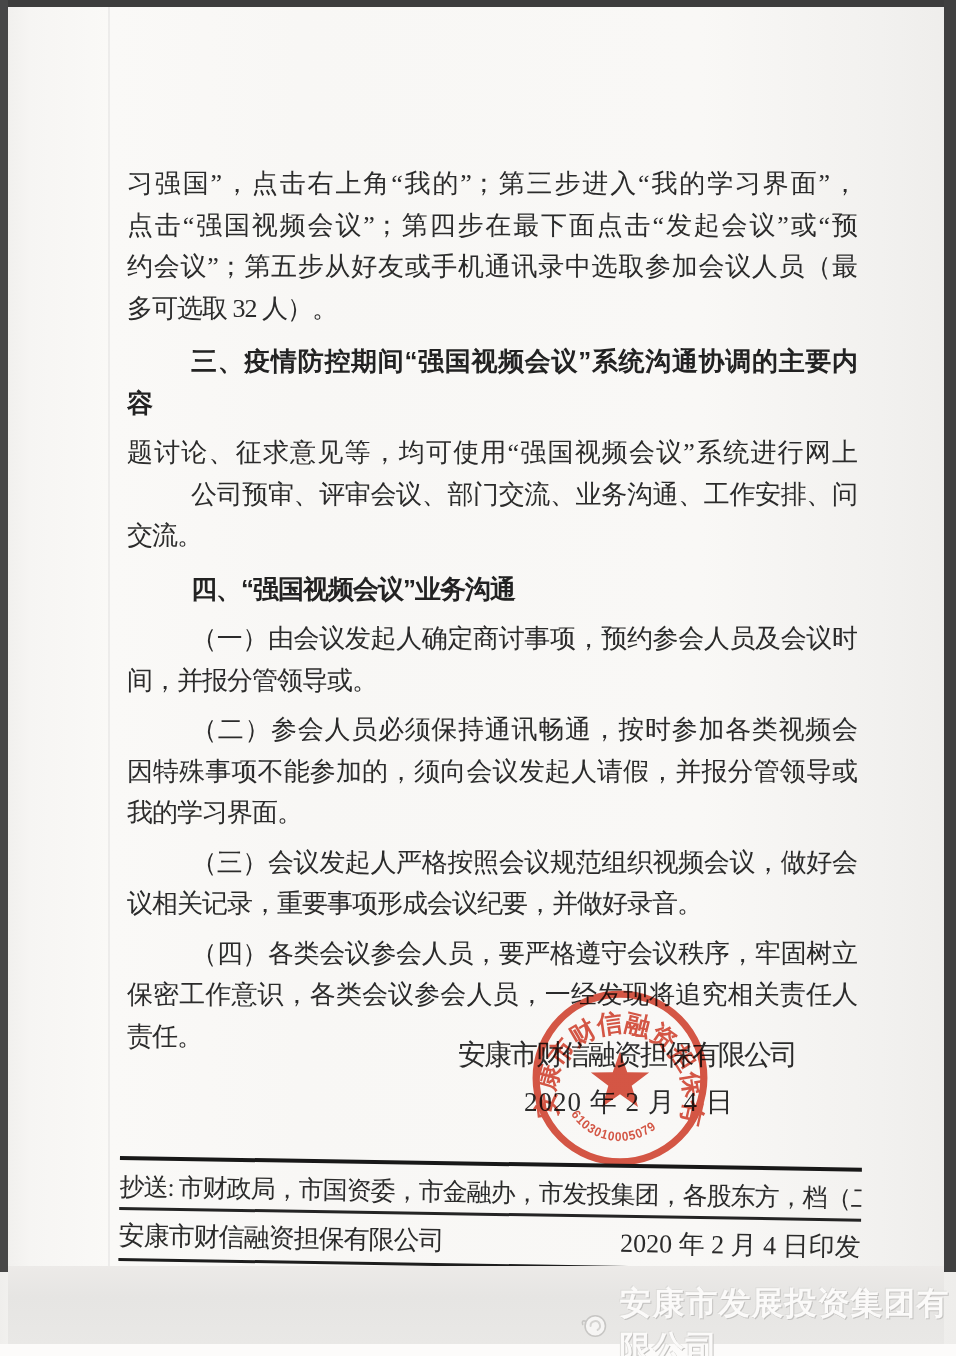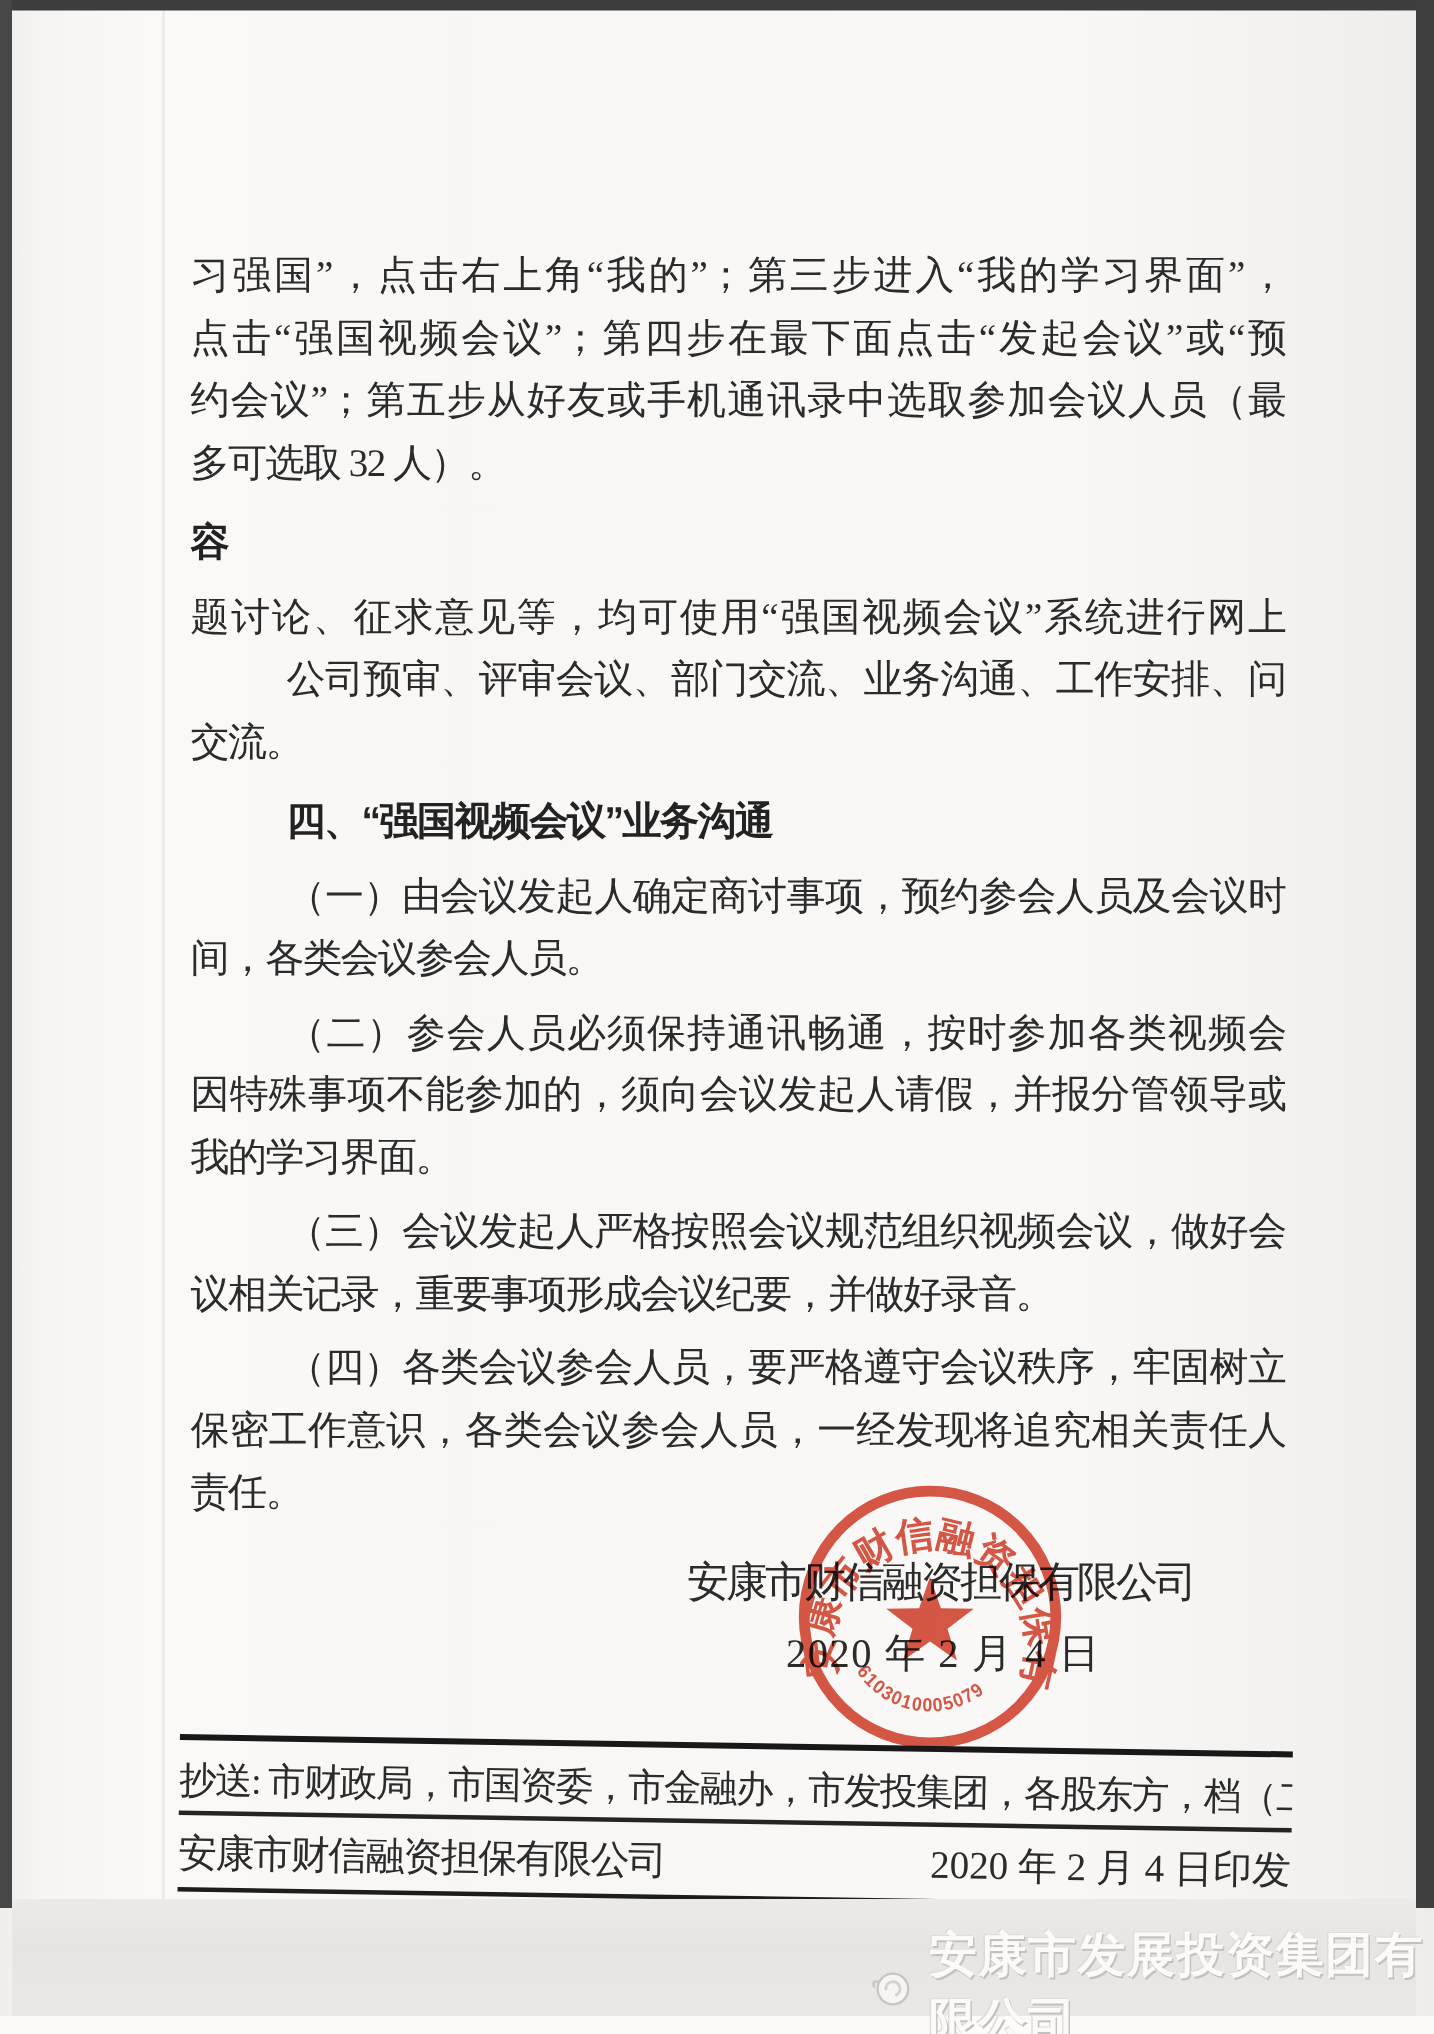--- a/index.html
+++ b/index.html
@@ -70,33 +70,34 @@
   <div class="frame-right"></div>
 
   <div class="doc-body">
       <div class="block">
         <div class="line just">习强国”，点击右上角“我的”；第三步进入“我的学习界面”，</div>
         <div class="line just">点击“强国视频会议”；第四步在最下面点击“发起会议”或“预</div>
         <div class="line just">约会议”；第五步从好友或手机通讯录中选取参加会议人员（最</div>
         <div class="line">多可选取 32 人）。</div>
       </div>
       <div class="block heading">
+        <div class="line indent just">三、疫情防控期间“强国视频会议”系统沟通协调的主要内</div>
         <div class="line">容</div>
       </div>
       <div class="block">
         <div class="line just">题讨论、征求意见等，均可使用“强国视频会议”系统进行网上</div>
         <div class="line indent just">公司预审、评审会议、部门交流、业务沟通、工作安排、问</div>
         <div class="line">交流。</div>
       </div>
       <div class="block heading">
         <div class="line indent">四、“强国视频会议”业务沟通</div>
       </div>
       <div class="block">
         <div class="line indent just">（一）由会议发起人确定商讨事项，预约参会人员及会议时</div>
-        <div class="line">间，各类会议参会人员。</div>
+        <div class="line">间，并报分管领导或。</div>
       </div>
       <div class="block">
         <div class="line indent just">（二）参会人员必须保持通讯畅通，按时参加各类视频会议，</div>
         <div class="line just">因特殊事项不能参加的，须向会议发起人请假，并报分管领导或</div>
         <div class="line">我的学习界面。</div>
       </div>
       <div class="block">
         <div class="line indent just">（三）会议发起人严格按照会议规范组织视频会议，做好会</div>
         <div class="line">议相关记录，重要事项形成会议纪要，并做好录音。</div>
       </div>

